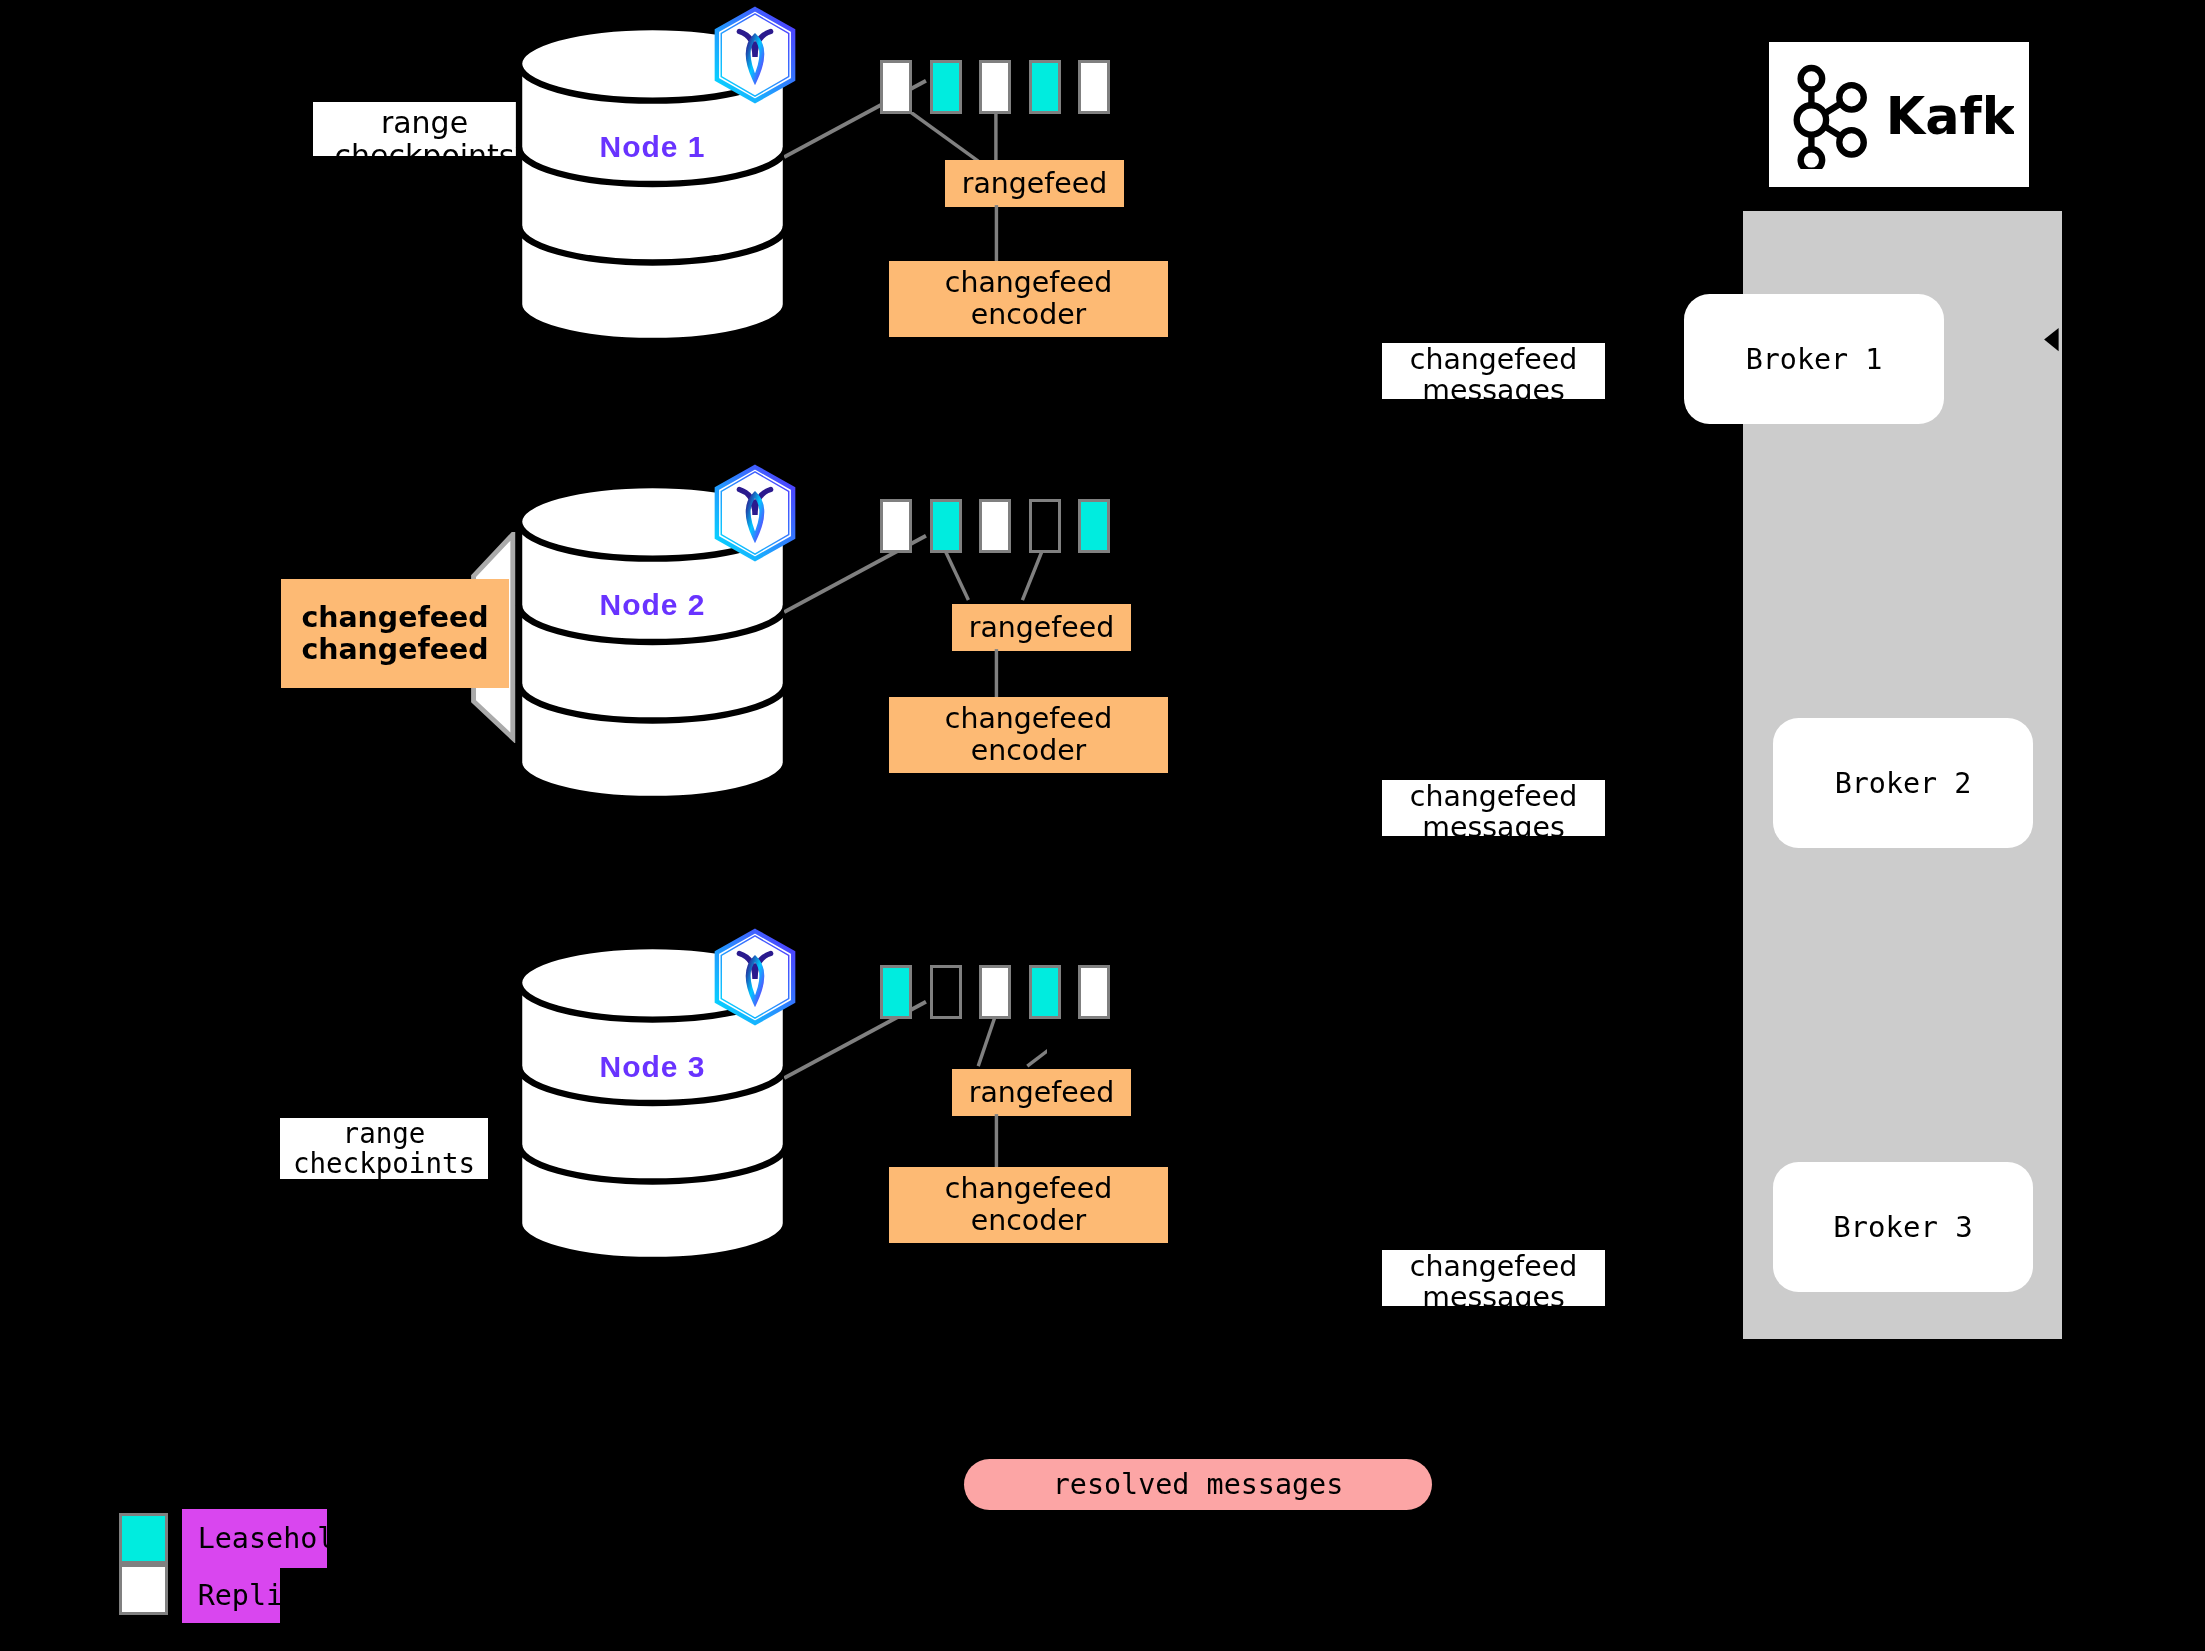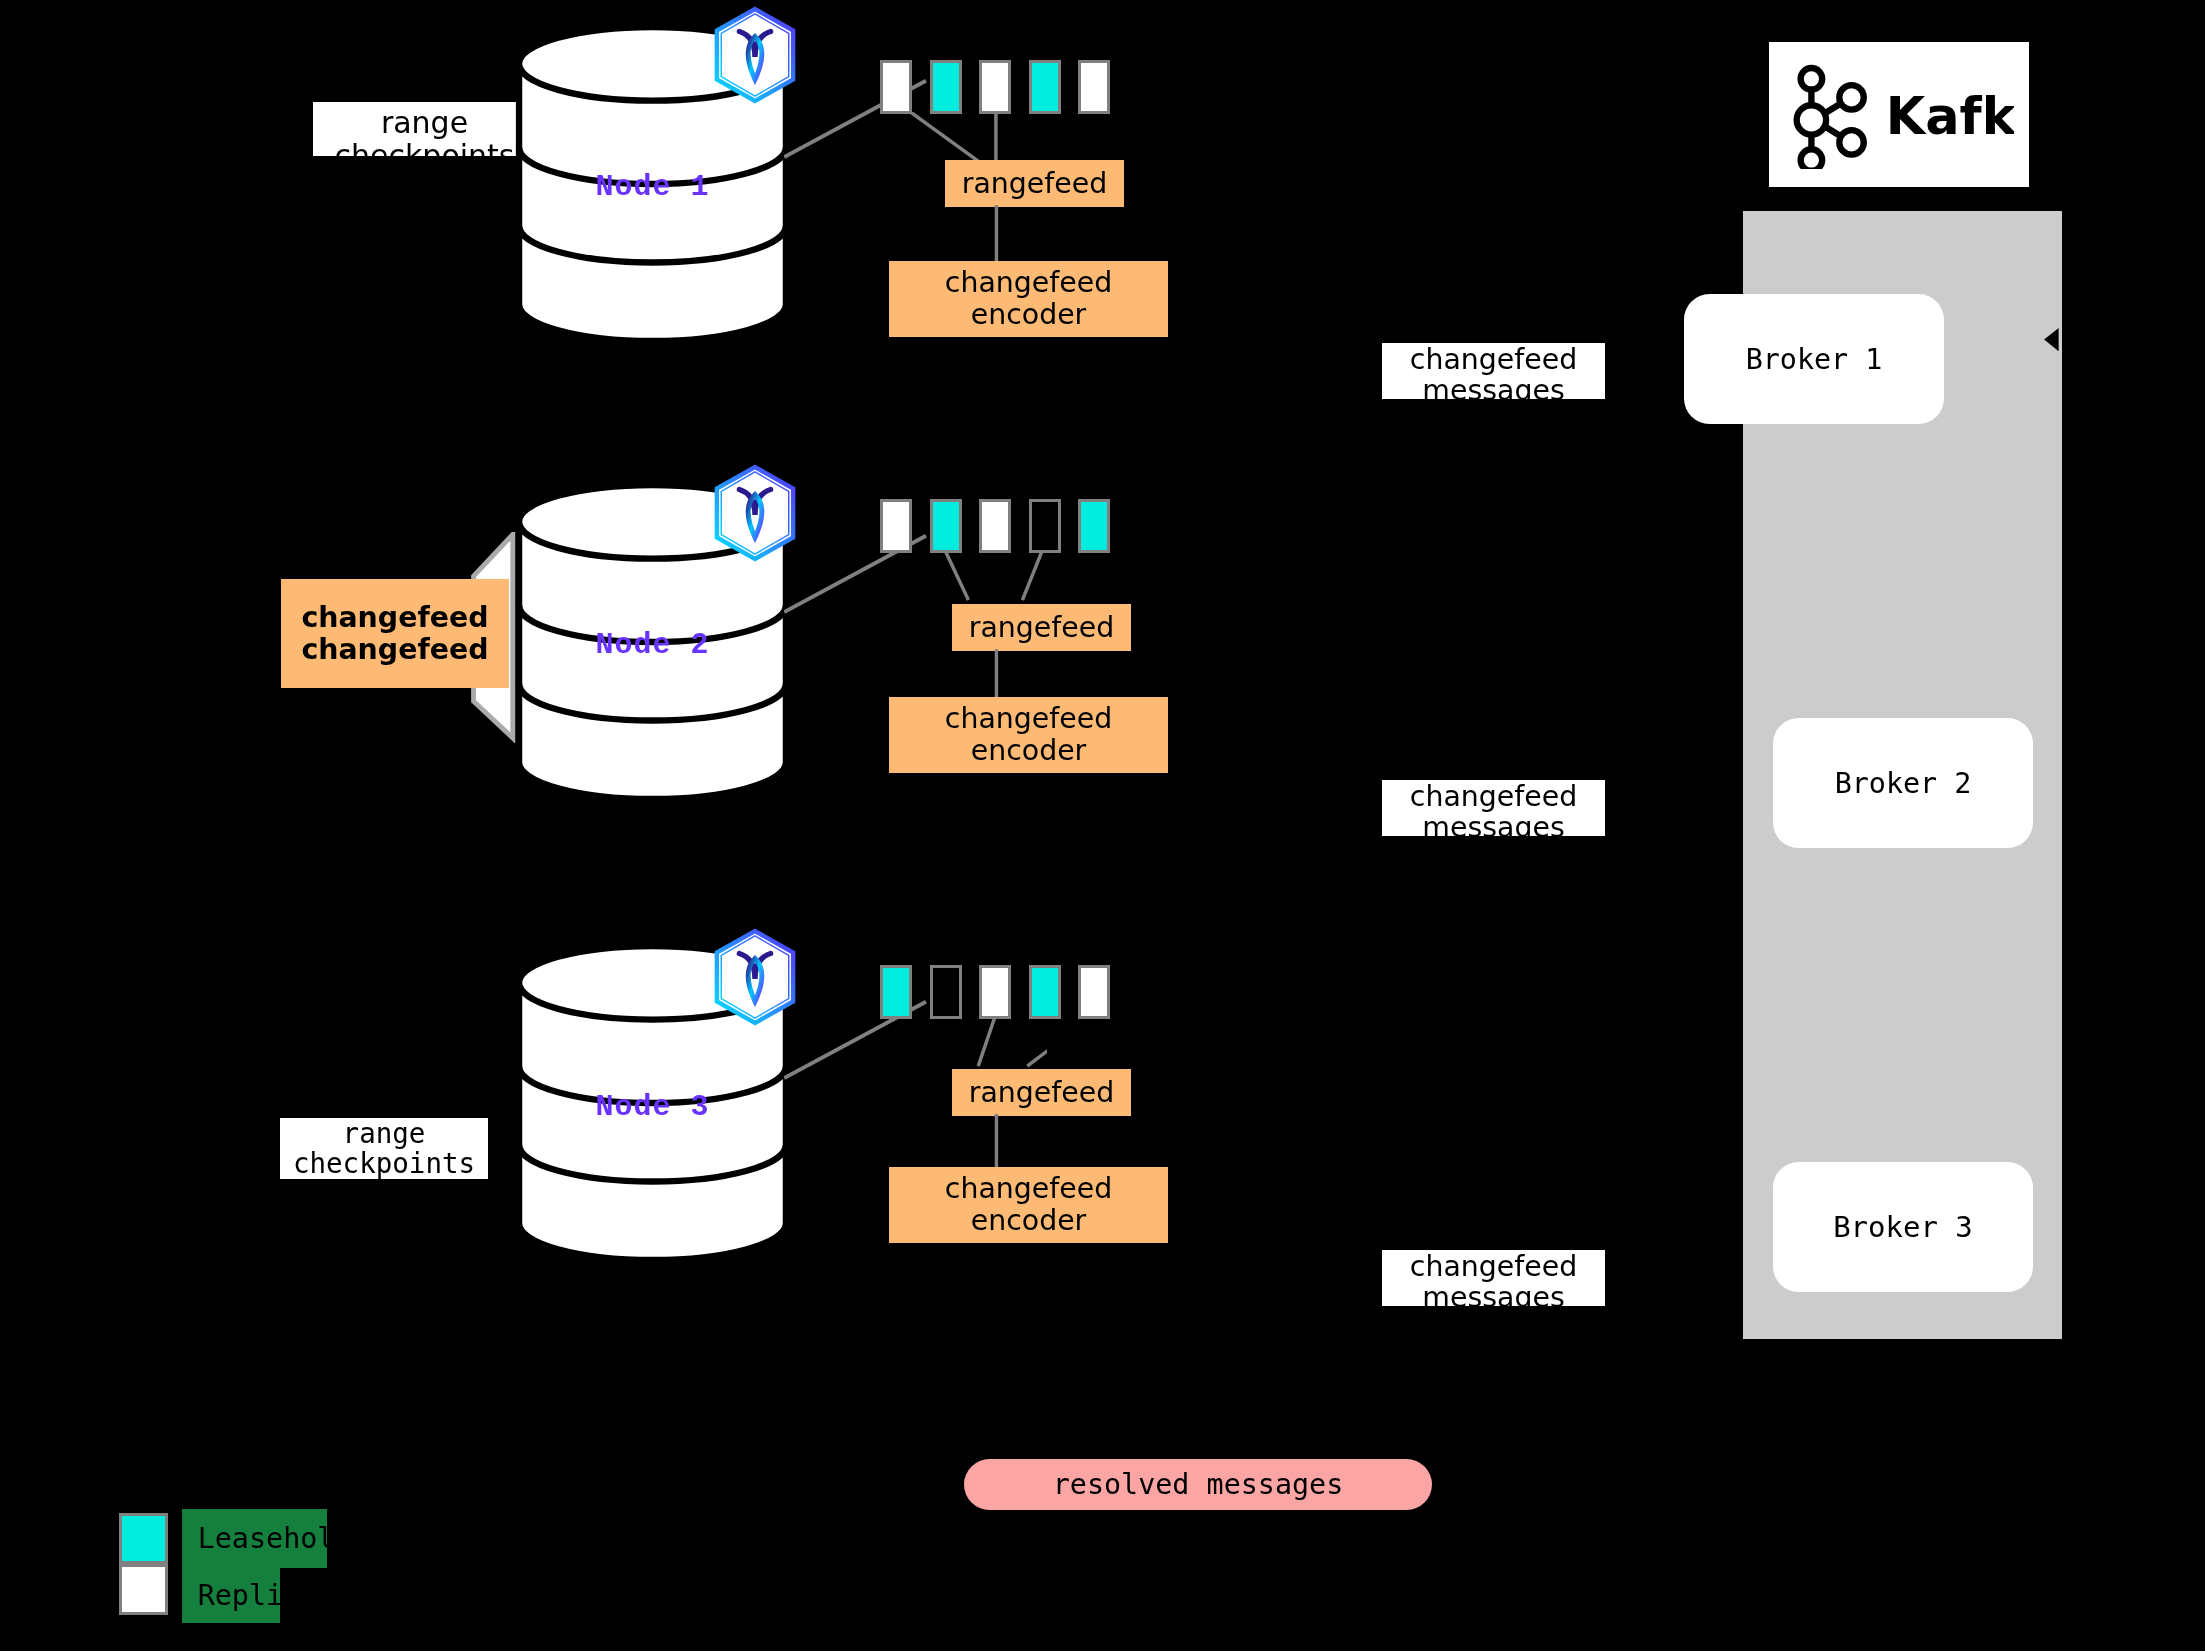--- a/index.html
+++ b/index.html
@@ -85,37 +85,36 @@
     display: flex;
     align-items: center;
     justify-content: center;
     border-radius: 490px;
     font-family: "DejaVu Sans Mono", monospace;
   }
 
   
   .legend-swatch { box-sizing: border-box; border: 3.4px solid #808080; }
   .legend-label {
-    background: #15803d;
+    background: #d946ef;
     color: #000000;
     display: flex;
     align-items: center;
     padding-left: 15.7px;
     font-family: "DejaVu Sans Mono", monospace;
     box-sizing: border-box;
   }
 
   .node-title {
     color: #6933ff;
-    font-family: Liberation Mono, monospace;
+    font-family: Liberation Sans, sans-serif;
     font-weight: bold;
     letter-spacing: 1px;
     text-align: center;
     width: 100%;
-    margin-top: 40px;
   }
 
   .mono { font-family: "DejaVu Sans Mono", monospace; }
   .sans { font-family: "DejaVu Sans", sans-serif; margin-left: 36px; }
 </style>
 </head>
 <body>
 
 <div id="stage">
 

